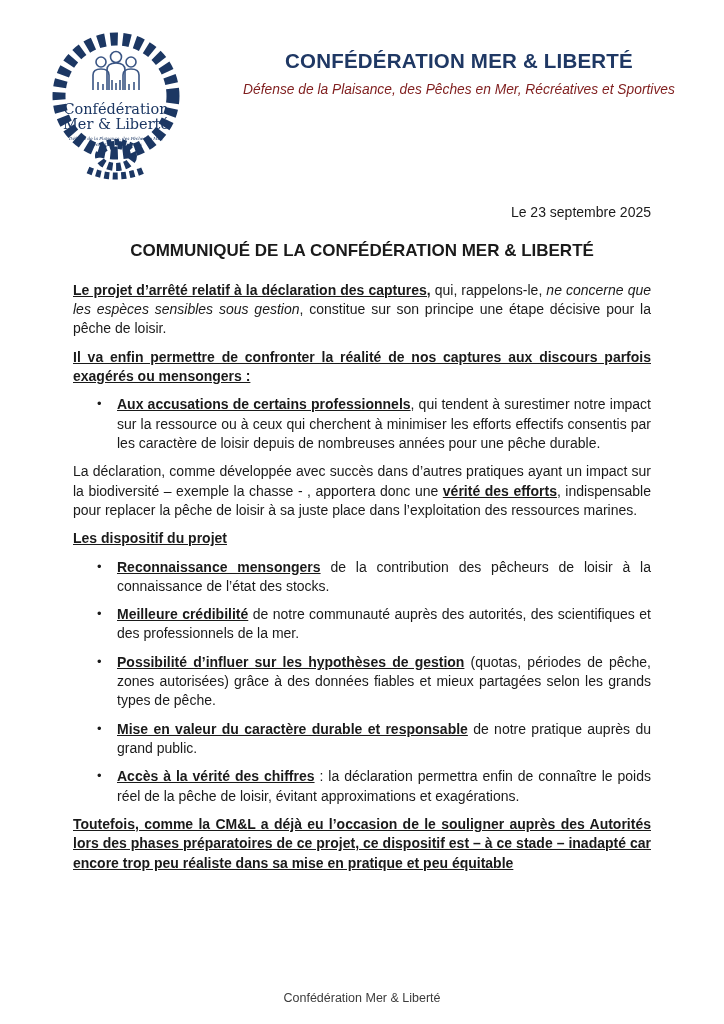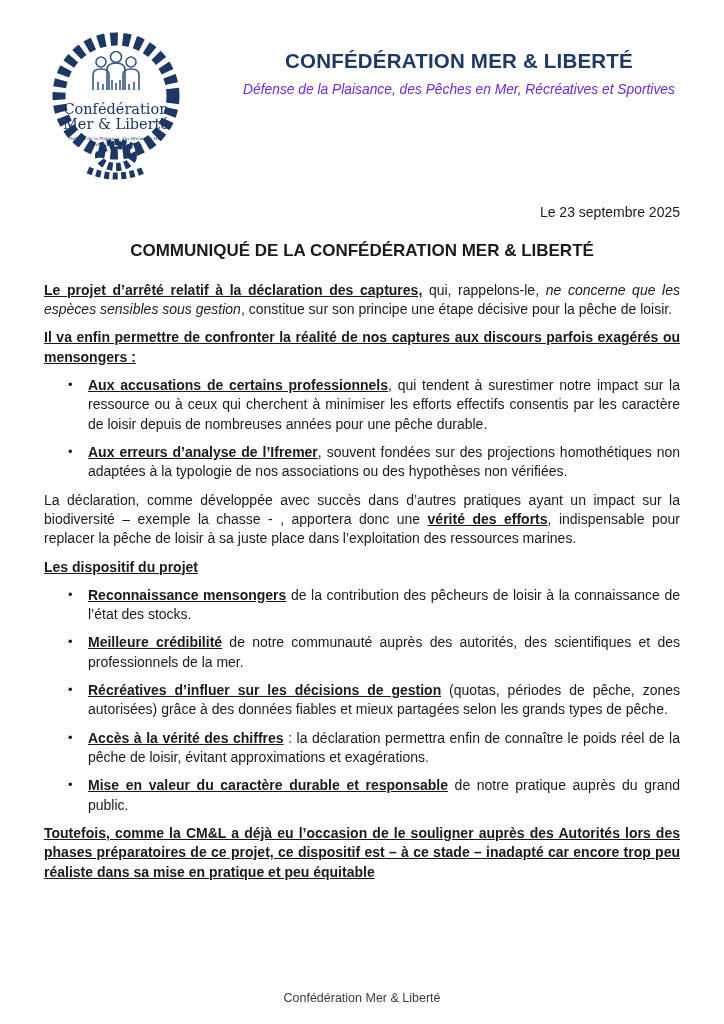--- a/index.html
+++ b/index.html
@@ -11,27 +11,27 @@
   }
   
   .header{display:flex;align-items:flex-start;padding:26px 36px 0 42px;}
   .logo{width:150px;flex:0 0 150px;}
   .masthead{flex:1;text-align:center;padding-top:22px;padding-left:38px;}
   .masthead-title{
     font-size:20.5px;font-weight:700;color:#1f3864;letter-spacing:.2px;
     margin:0;line-height:1.25;
   }
   .masthead-sub{
-    font-size:13.8px;font-style:italic;color:#6d28d9;margin-top:7px;line-height:1.3;
+    font-size:13.8px;font-style:italic;color:#7f1d1d;margin-top:7px;line-height:1.3;
   }
   
   .logo-word{font-family:"DejaVu Serif",serif;fill:#1c3763;}
   .logo-tag{font-family:"DejaVu Serif",serif;fill:#1c3763;}
   
-  .content{padding:0 44px;font-size:14px;line-height:1.38;text-align:justify;}
+  .content{padding:0 73px;font-size:14px;line-height:1.38;text-align:justify;}
   .date-line{text-align:right;margin-top:15px;}
   .communique-heading{
     text-align:center;font-weight:700;font-size:17px;margin:17px 0 18px 0;
   }
   .content p{margin:0 0 9px 0;}
   .content ul{list-style:none;margin:0 0 9px 0;padding:0 0 0 24px;}
   .content li{position:relative;padding-left:20px;margin:0 0 9px 0;text-align:justify;}
   .content li::before{
     content:"\2022";position:absolute;left:0;top:0;font-size:13px;
   }
@@ -92,30 +92,29 @@
   </div>
 
   <div class="content">
     <div class="date-line">Le 23 septembre 2025</div>
     <div class="communique-heading">COMMUNIQUÉ DE LA CONFÉDÉRATION MER &amp; LIBERTÉ</div>
     <div>
         <p><span class="b">Le projet d’arrêté relatif à la déclaration des captures,</span><span> qui, rappelons-le, </span><span class="i">ne concerne que les espèces sensibles sous gestion</span><span>, constitue sur son principe une étape décisive pour la pêche de loisir.</span></p>
         <p><span class="b">Il va enfin permettre de confronter la réalité de nos captures aux discours parfois exagérés ou mensongers :</span></p>
         <ul>
           <li><span class="b">Aux accusations de certains professionnels</span><span>, qui tendent à surestimer notre impact sur la ressource ou à ceux qui cherchent à minimiser les efforts effectifs consentis par les caractère de loisir depuis de nombreuses années pour une pêche durable.</span></li>
-          <li><span class="b">Aux erreurs d’analyse de l’Ifremer</span><span>, souvent fondées sur des projections homothétiques non adaptées à la typologie de nos associations ou des hypothèses non vérifiées.</span></li>
         </ul>
         <p><span>La déclaration, comme développée avec succès dans d’autres pratiques ayant un impact sur la biodiversité – exemple la chasse - , apportera donc une </span><span class="b">vérité des efforts</span><span>, indispensable pour replacer la pêche de loisir à sa juste place dans l’exploitation des ressources marines.</span></p>
         <p><span class="b">Les dispositif du projet</span></p>
         <ul>
           <li><span class="b">Reconnaissance mensongers</span><span> de la contribution des pêcheurs de loisir à la connaissance de l’état des stocks.</span></li>
           <li><span class="b">Meilleure crédibilité</span><span> de notre communauté auprès des autorités, des scientifiques et des professionnels de la mer.</span></li>
-          <li><span class="b">Récréatives d’influer sur les décisions de gestion</span><span> (quotas, périodes de pêche, zones autorisées) grâce à des données fiables et mieux partagées selon les grands types de pêche.</span></li>
+          <li><span class="b">Possibilité d’influer sur les hypothèses de gestion</span><span> (quotas, périodes de pêche, zones autorisées) grâce à des données fiables et mieux partagées selon les grands types de pêche.</span></li>
+          <li><span class="b">Mise en valeur du caractère durable et responsable</span><span> de notre pratique auprès du grand public.</span></li>
           <li><span class="b">Accès à la vérité des chiffres</span><span> : la déclaration permettra enfin de connaître le poids réel de la pêche de loisir, évitant approximations et exagérations.</span></li>
-          <li><span class="b">Mise en valeur du caractère durable et responsable</span><span> de notre pratique auprès du grand public.</span></li>
         </ul>
         <p><span class="b">Toutefois, comme la CM&amp;L a déjà eu l’occasion de le souligner auprès des Autorités lors des phases préparatoires de ce projet, ce dispositif est – à ce stade – inadapté car encore trop peu réaliste dans sa mise en pratique et peu équitable</span></p>
       </div>
   </div>
 
   <div class="footer">Confédération Mer &amp; Liberté</div>
 
 </div>
 
 </body></html>

